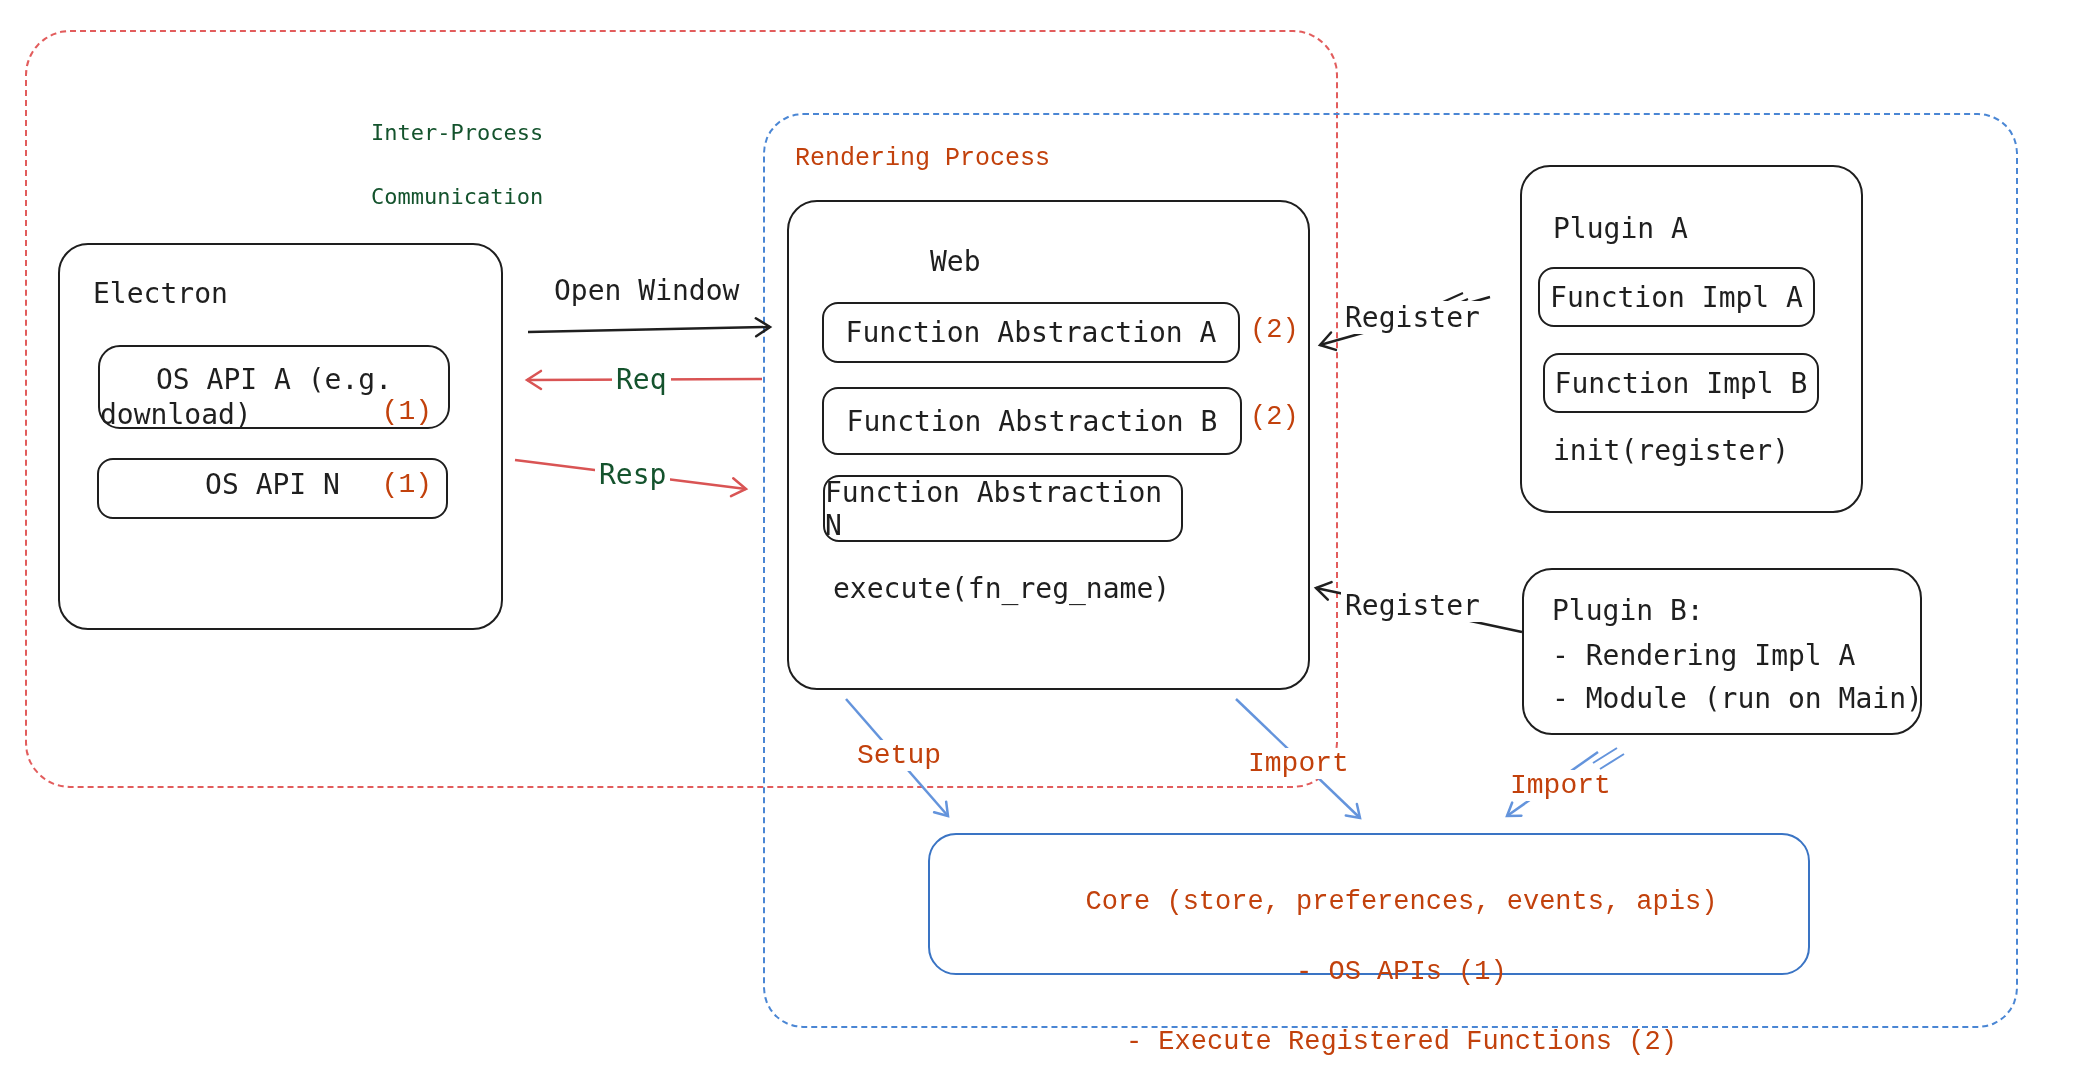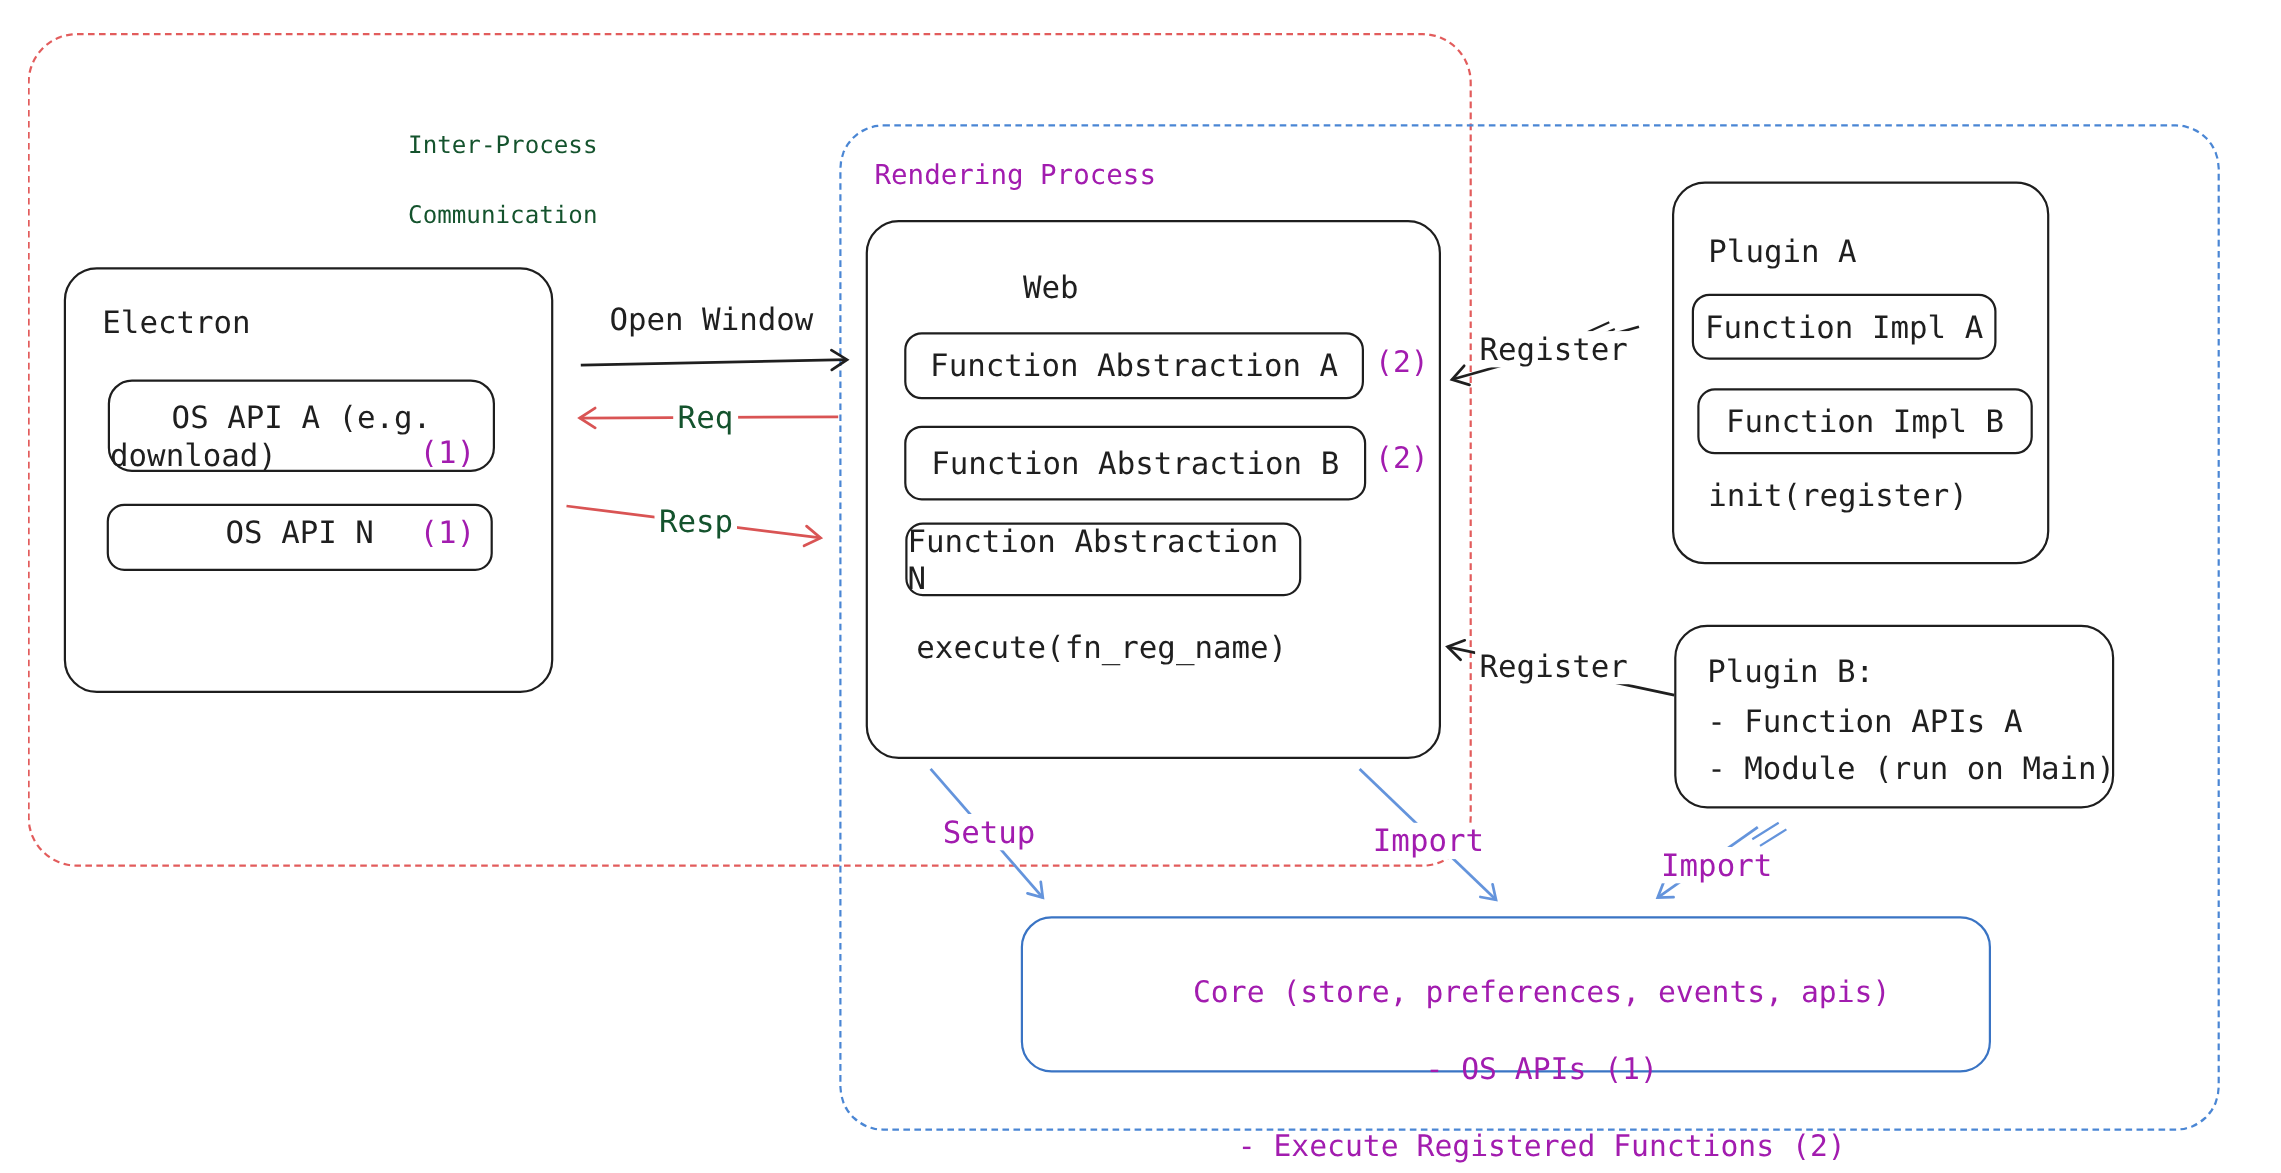--- a/index.html
+++ b/index.html
@@ -8,21 +8,21 @@
     width:2074px;height:1066px;
     background:#ffffff;
     font-family:"DejaVu Sans Mono", monospace;
     color:#1f1f1f;
     overflow:hidden;
   }
   .box{position:absolute;border:2.5px solid #1e1e1e;border-radius:26px;background:transparent;box-sizing:border-box;}
   .dashed-red{border:2.5px dashed #e25c5c;border-radius:45px;}
   .dashed-blue{border:2.5px dashed #4a86d4;border-radius:40px;}
   .t{position:absolute;font-size:28px;line-height:1.2;white-space:pre;}
-  .blue{color:#a21caf;}
+  .blue{color:#c2410c;font-family:Liberation Mono, monospace;}
   .red{color:#14532d;}
   .center-flex{display:flex;align-items:center;justify-content:center;}
   .lbl{position:absolute;font-size:28px;white-space:pre;background:#ffffff;padding:0 4px;}
   svg#arrows{position:absolute;left:0;top:0;z-index:5;}
   .lbl,.t{z-index:6;}
   .box{z-index:2;}
   .innerbox{z-index:3;}
 </style>
 </head>
 <body>
@@ -70,29 +70,29 @@
   </div>
 
   <div class="t" style="left:833px;top:572px;">execute(fn_reg_name)</div>
 
   <div class="box" style="left:1520px;top:165px;width:343px;height:348px;border-radius:30px;"></div>
   <div class="t" style="left:1553px;top:212px;">Plugin A</div>
 
   <div class="box innerbox center-flex" style="left:1538px;top:267px;width:277px;height:60px;border-radius:16px;border-width:2px;">
     <span style="font-size:28px;">Function Impl A</span>
   </div>
-  <div class="box innerbox center-flex" style="left:1543px;top:353px;width:305px;height:60px;border-radius:16px;border-width:2px;text-align:right;">
+  <div class="box innerbox center-flex" style="left:1543px;top:353px;width:276px;height:60px;border-radius:16px;border-width:2px;text-align:right;">
     <span style="font-size:28px;">Function Impl B</span>
   </div>
 
   <div class="t" style="left:1553px;top:434px;">init(register)</div>
 
   <div class="box" style="left:1522px;top:568px;width:400px;height:167px;border-radius:30px;"></div>
   <div class="t" style="left:1552px;top:594px;">Plugin B:</div>
-  <div class="t" style="left:1552px;top:639px;">- Function APIs A</div>
+  <div class="t" style="left:1552px;top:639px;">- Rendering Impl A</div>
   <div class="t" style="left:1552px;top:682px;">- Module (run on Main)</div>
 
   <div class="box" style="left:928px;top:833px;width:882px;height:142px;border-radius:28px;border:2.5px solid #3a74c4;"></div>
   <div class="t blue" style="left:928px;top:850px;width:882px;text-align:center;font-size:27px;line-height:35px;">
     <span>Core (store, preferences, events, apis)</span><br>
     <span>- OS APIs (1)</span><br>
     <span>- Execute Registered Functions (2)</span>
   </div>
 
   <svg id="arrows" width="2074" height="1066" viewBox="0 0 2074 1066">

